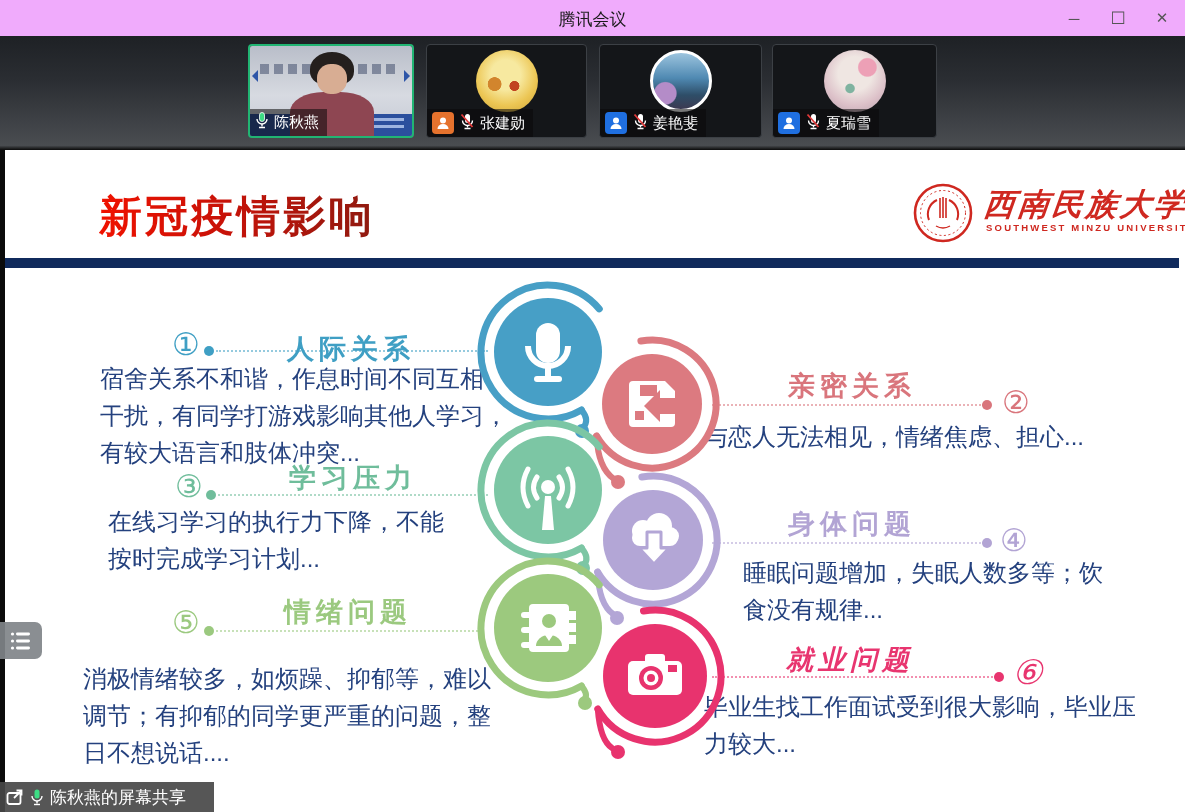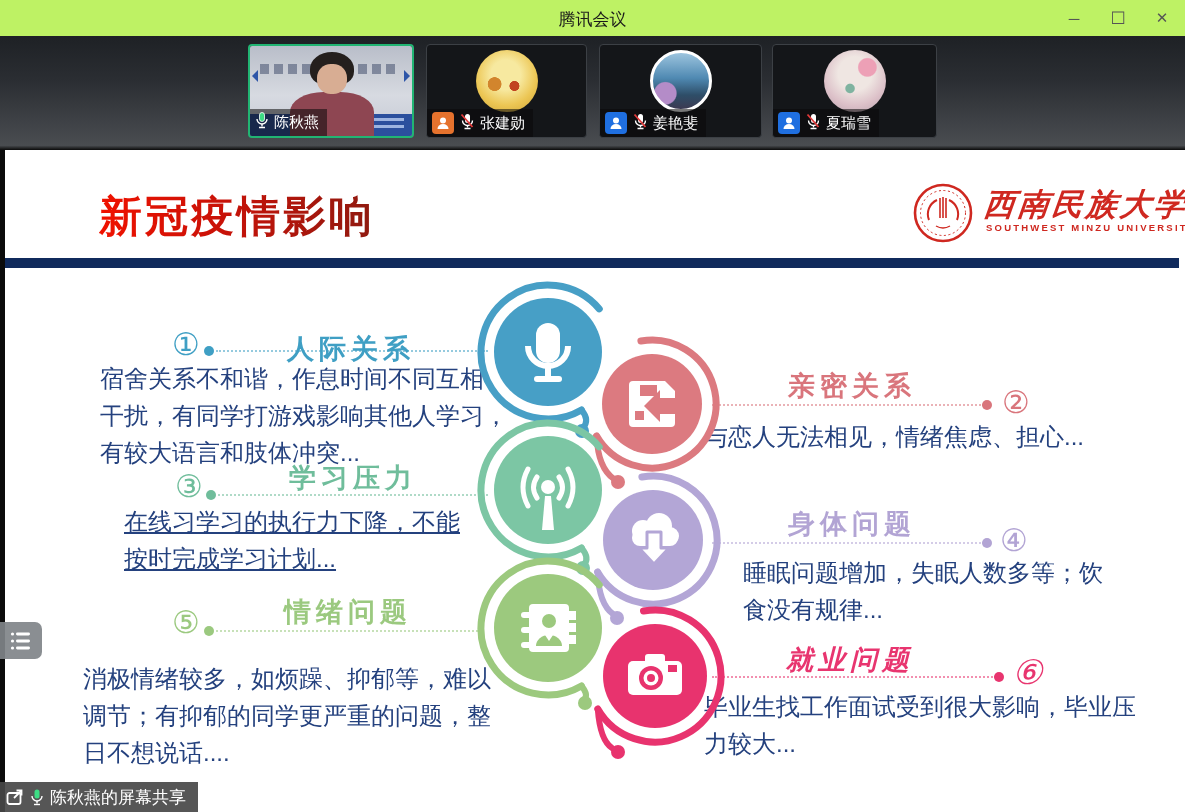--- a/index.html
+++ b/index.html
@@ -1,20 +1,20 @@
 <!DOCTYPE html>
 <html><head>
 <meta charset="utf-8">
 <style>
   * { margin:0; padding:0; box-sizing:border-box; }
   body { font-family:"Liberation Sans", sans-serif; }
   .stage { position:relative; width:1185px; height:812px; background:#fff; overflow:hidden; }
 
   
-  .titlebar { position:absolute; left:0; top:0; width:1185px; height:36px; background:#bef264; }
+  .titlebar { position:absolute; left:0; top:0; width:1185px; height:36px; background:#f0abfc; }
   .titlebar .title { position:absolute; left:0; right:0; top:8px; text-align:center; font-size:17px; color:#1a1a1a; }
   .win-controls { position:absolute; right:8px; top:0; height:36px; display:flex; align-items:center; gap:14px; }
   .win-btn { width:30px; height:28px; display:flex; align-items:center; justify-content:center; color:#555; font-size:15px; cursor:default; }
   .win-btn.max { font-size:17px; }
 
   
   .strip { position:absolute; left:0; top:36px; width:1185px; height:114px;
            background:linear-gradient(180deg,#1e2125 0%, #2b2e33 40%, #4a4d51 96%, #0a0a0a 100%); }
   .tile { position:absolute; top:8px; height:94px; background:#141619; border:1px solid #3c4045; border-radius:4px; overflow:hidden; }
   .tile.speaking { border:2px solid #21b573; }
@@ -85,21 +85,21 @@
   .c-magenta{ color:#e8356f;font-style:italic; } .bc-magenta{ border-color:#e8356f; } .bg-magenta{ background:#e8356f; }
 
   .diagram { position:absolute; left:465px; top:270px; }
 
   
   .side-tab { position:absolute; left:0; top:622px; width:42px; height:37px; background:rgba(128,132,137,.92);
               border-radius:0 7px 7px 0; display:flex; align-items:center; justify-content:center; }
 
   
   .share-banner { position:absolute; left:0; top:782px; height:30px; display:flex; align-items:center; gap:6px;
-                  background:rgba(72,72,72,.92); padding:0 12px 0 6px; }
+                  background:rgba(72,72,72,.92); padding:0 28px 0 6px; }
   .share-banner .txt { color:#fff; font-size:17px; white-space:nowrap; }
 </style>
 </head>
 <body>
 
 <div class="stage">
 
   <div class="titlebar">
     <div class="title">腾讯会议</div>
     <div class="win-controls">
@@ -238,21 +238,21 @@
   <div class="sec-title c-coral" style="left:788px; top:368px;">亲密关系</div>
   <div class="dotline bc-coral" style="left:712px; top:404px; width:272px;"></div>
   <div class="dot bg-coral" style="left:982px; top:400px;"></div>
   <div class="sec-num c-coral" style="left:1002px; top:384px;">②</div>
   <div class="body-text" style="left:704px; top:418px;">与恋人无法相见，情绪焦虑、担心...</div>
 
   <div class="sec-num c-green" style="left:175px; top:468px;">③</div>
   <div class="sec-title c-green" style="left:289px; top:460px;">学习压力</div>
   <div class="dot bg-green" style="left:206px; top:490px;"></div>
   <div class="dotline bc-green" style="left:218px; top:494px; width:270px;"></div>
-  <div class="body-text" style="left:124px; top:503px;text-decoration:underline;">在线习学习的执行力下降，不能
+  <div class="body-text" style="left:108px; top:503px;">在线习学习的执行力下降，不能
 按时完成学习计划...</div>
 
   <div class="sec-title c-purple" style="left:788px; top:506px;">身体问题</div>
   <div class="dotline bc-purple" style="left:712px; top:542px; width:272px;"></div>
   <div class="dot bg-purple" style="left:982px; top:538px;"></div>
   <div class="sec-num c-purple" style="left:1000px; top:522px;">④</div>
   <div class="body-text" style="left:743px; top:554px;">睡眠问题增加，失眠人数多等；饮
 食没有规律...</div>
 
   <div class="sec-num c-lgreen" style="left:172px; top:604px;">⑤</div>

